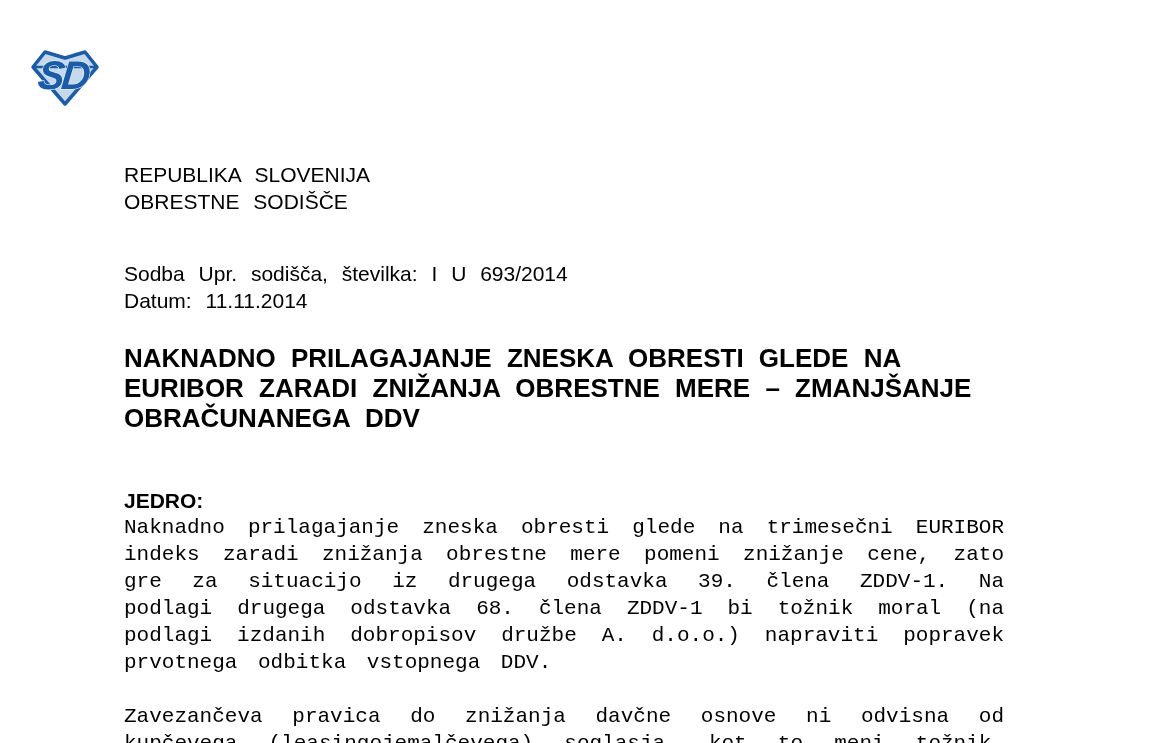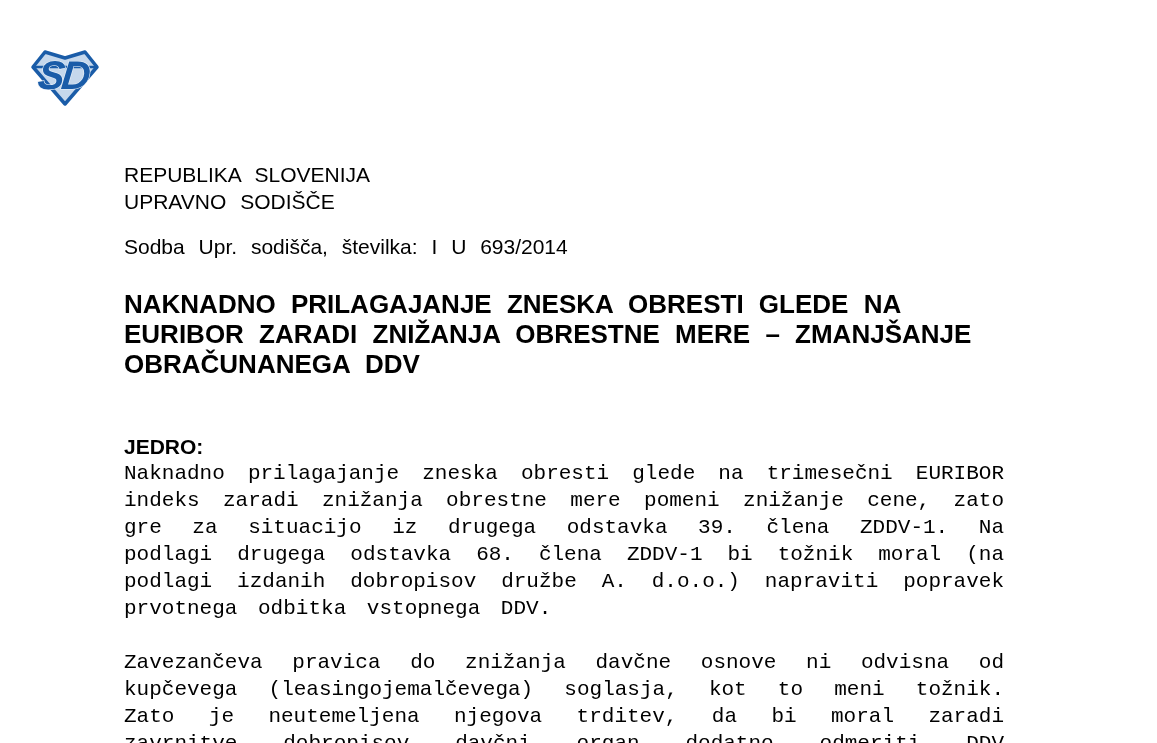--- a/index.html
+++ b/index.html
@@ -27,21 +27,21 @@
   }
   .doc {
     position: absolute;
     left: 124px; top: 161px;
     width: 880px;
     font-size: 21px;
     line-height: 27px;
     word-spacing: 8px;
   }
   .header-line, .meta-line { white-space: nowrap; }
-  .meta { margin-top: 18px; }
+  .meta { margin-top: 45px; }
   .title {
     margin: 29px 0 0 0;
     font-size: 26px;
     line-height: 30px;
     font-weight: bold;
   }
   .core { margin-top: 54px; }
   .core-label { font-weight: bold; }
   .para {
     margin: 0;
@@ -83,25 +83,26 @@
   <svg class="logo" viewBox="0 0 70 62" aria-hidden="true">
     <polygon class="gem-outline" points="3,21 15,6 35,12 55,6 67,21 35,58"></polygon>
     <polyline class="gem-girdle" points="3,21 67,21"></polyline>
     <text class="logo-letters" x="36" y="43" text-anchor="middle" transform="skewX(-6)">SD</text>
   </svg>
 
   <main class="doc">
 
     <div class="header">
       <div class="header-line">REPUBLIKA SLOVENIJA</div>
-      <div class="header-line">UPRAVNO SODIŠČE</div>
+      <div class="header-line">OBRESTNE SODIŠČE</div>
     </div>
 
     <div class="meta">
       <div class="meta-line">Sodba Upr. sodišča, številka: I U 693/2014</div>
+      <div class="meta-line">Datum: 11.11.2014</div>
     </div>
 
     <h1 class="title">NAKNADNO PRILAGAJANJE ZNESKA OBRESTI GLEDE NA EURIBOR ZARADI ZNIŽANJA OBRESTNE MERE – ZMANJŠANJE OBRAČUNANEGA DDV</h1>
 
     <section class="core">
       <div class="core-label">JEDRO:</div>
       <p class="para para-1">Naknadno prilagajanje zneska obresti glede na trimesečni EURIBOR indeks zaradi znižanja obrestne mere pomeni znižanje cene, zato gre za situacijo iz drugega odstavka 39. člena ZDDV-1. Na podlagi drugega odstavka 68. člena ZDDV-1 bi tožnik moral (na podlagi izdanih dobropisov družbe A. d.o.o.) napraviti popravek prvotnega odbitka vstopnega DDV.</p>
       <p class="para para-2">Zavezančeva pravica do znižanja davčne osnove ni odvisna od kupčevega (leasingojemalčevega) soglasja, kot to meni tožnik. Zato je neutemeljena njegova trditev, da bi moral zaradi zavrnitve dobropisov davčni organ dodatno odmeriti DDV</p>
     </section>
 

